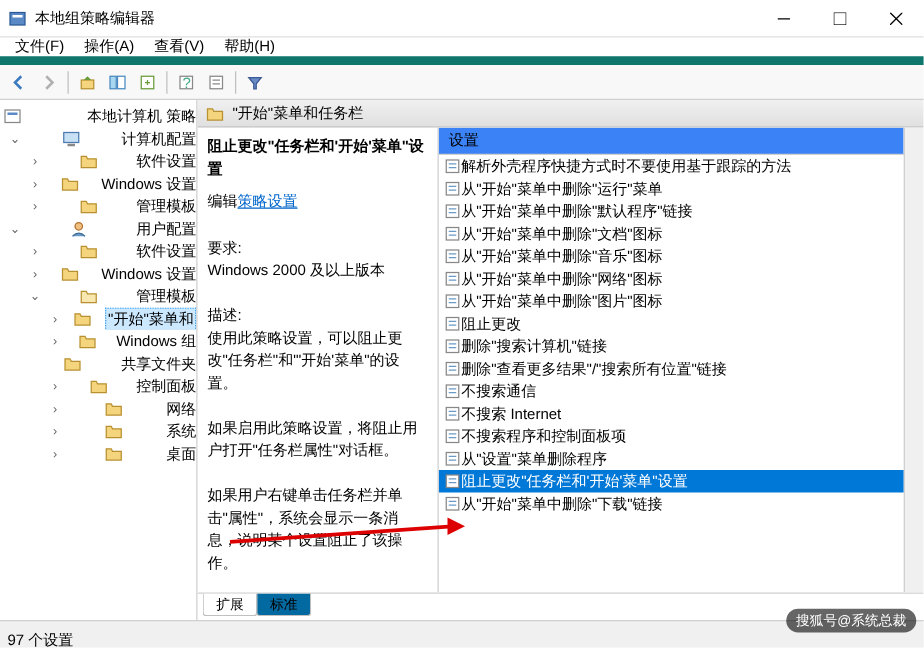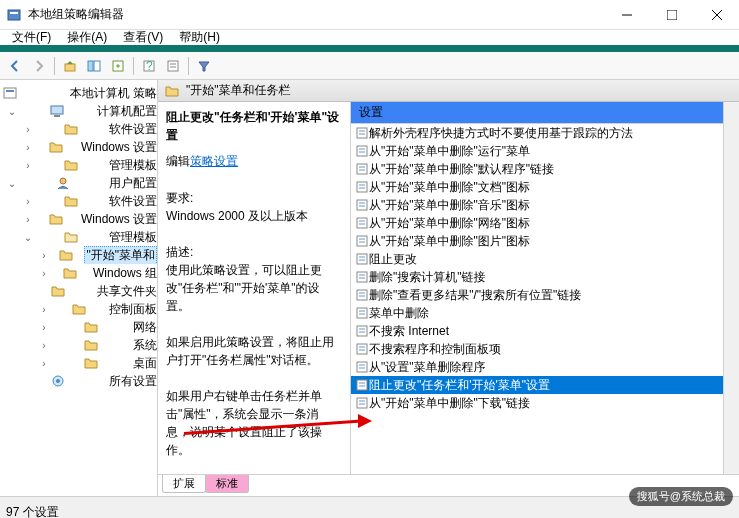--- a/index.html
+++ b/index.html
@@ -32,21 +32,21 @@
 .descpane { width: 192px; padding: 6px 8px; overflow: hidden; line-height: 1.5; }
 .descpane .ptitle { font-weight: bold; margin-bottom: 8px; }
 .descpane .link { color: #0066cc; text-decoration: underline; font-family: Liberation Mono, monospace; }
 .listpane { flex: 1; display: flex; flex-direction: column; border-left: 1px solid #d0d0d0; overflow: hidden; }
 .listheader { height: 22px; border-bottom: 1px solid #d0d0d0; padding: 0 8px; display: flex; align-items: center; background: #3b82f6; }
 .list { flex: 1; overflow-y: auto; position: relative; }
 .listrow { height: 18px; display: flex; align-items: center; padding: 0 4px; gap: 0; white-space: nowrap; }
 .listrow.selected { background: #0078d7; color: #fff; }
 .listrow .licon { width: 14px; height: 14px; flex-shrink: 0; }
 .tabs { height: 22px; display: flex; align-items: flex-start; padding-left: 4px; border-top: 1px solid #d0d0d0; }
-.tab { border: 1px solid #c0c0c0; border-top: none; padding: 1px 10px; background: #f9a8d4; font-size: 11px; border-radius: 0 0 3px 3px; margin-right: -1px; }
+.tab { border: 1px solid #c0c0c0; border-top: none; padding: 1px 10px; background: #0369a1; font-size: 11px; border-radius: 0 0 3px 3px; margin-right: -1px; }
 .tab.active { background: #fff; }
 
 .statusbar { height: 32px; border-top: 1px solid #d0d0d0; display: flex; align-items: center; padding: 0 6px; background: #f0f0f0; }
 
 .scrollbar-v { width: 16px; background: #f0f0f0; border-left: 1px solid #d0d0d0; }
 .arrow-line { position: absolute; background: #d00; height: 3px; transform-origin: left center; }
 .arrow-head { position: absolute; width: 0; height: 0; border-left: 14px solid #d00; border-top: 7px solid transparent; border-bottom: 7px solid transparent; }
 
 .watermark { position: absolute; right: 6px; bottom: 12px; background: rgba(0,0,0,.6); color: #fff; padding: 2px 8px; border-radius: 10px; font-size: 11px; }
 
@@ -280,29 +280,20 @@
       <span class="label">系统</span>
     </div>
     <div class="treeitem" style="padding-left:38px">
       <span class="expander">›</span>
       <span class="ticon">
           <svg width="16" height="16">
             <path d="M2 4 L6 4 L7 6 L14 6 L14 13 L2 13 Z" fill="#f4d47c" stroke="#b89030"></path>
           </svg>
         </span>
       <span class="label">桌面</span>
-    </div>
-    <div class="treeitem" style="padding-left:50px">
-      <span class="ticon">
-          <svg width="16" height="16">
-            <circle cx="8" cy="8" r="5" fill="#d0e8f8" stroke="#4a8ac0"></circle>
-            <circle cx="8" cy="8" r="2" fill="#4a8ac0"></circle>
-          </svg>
-        </span>
-      <span class="label">所有设置</span>
     </div>
   </div>
 
   <div class="right">
     <div class="pathheader">
       <span class="folder-icon">
           <svg width="16" height="16">
             <path d="M2 4 L6 4 L7 6 L14 6 L14 13 L2 13 Z" fill="#f4d47c" stroke="#b89030"></path>
           </svg>
         </span>
@@ -431,21 +422,21 @@
               <span>删除"查看更多结果"/"搜索所有位置"链接</span>
             </div>
             <div class="listrow">
               <span class="licon">
                 <svg width="14" height="14">
                   <rect x="2" y="2" width="10" height="10" fill="#fff" stroke="#888"></rect>
                   <line x1="4" y1="5" x2="10" y2="5" stroke="#6a9ac6"></line>
                   <line x1="4" y1="8" x2="10" y2="8" stroke="#6a9ac6"></line>
                 </svg>
               </span>
-              <span>菜单中删除</span>
+              <span>不搜索通信</span>
             </div>
             <div class="listrow">
               <span class="licon">
                 <svg width="14" height="14">
                   <rect x="2" y="2" width="10" height="10" fill="#fff" stroke="#888"></rect>
                   <line x1="4" y1="5" x2="10" y2="5" stroke="#6a9ac6"></line>
                   <line x1="4" y1="8" x2="10" y2="8" stroke="#6a9ac6"></line>
                 </svg>
               </span>
               <span>不搜索 Internet</span>

